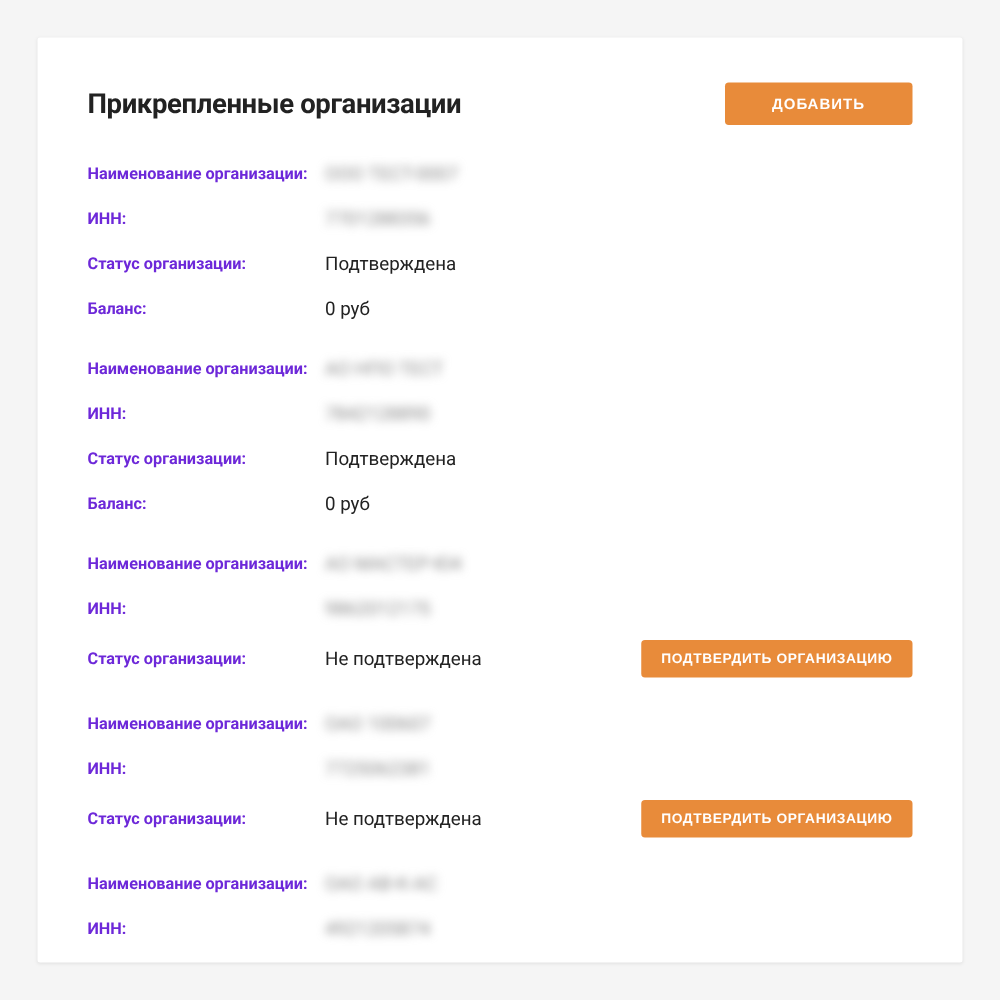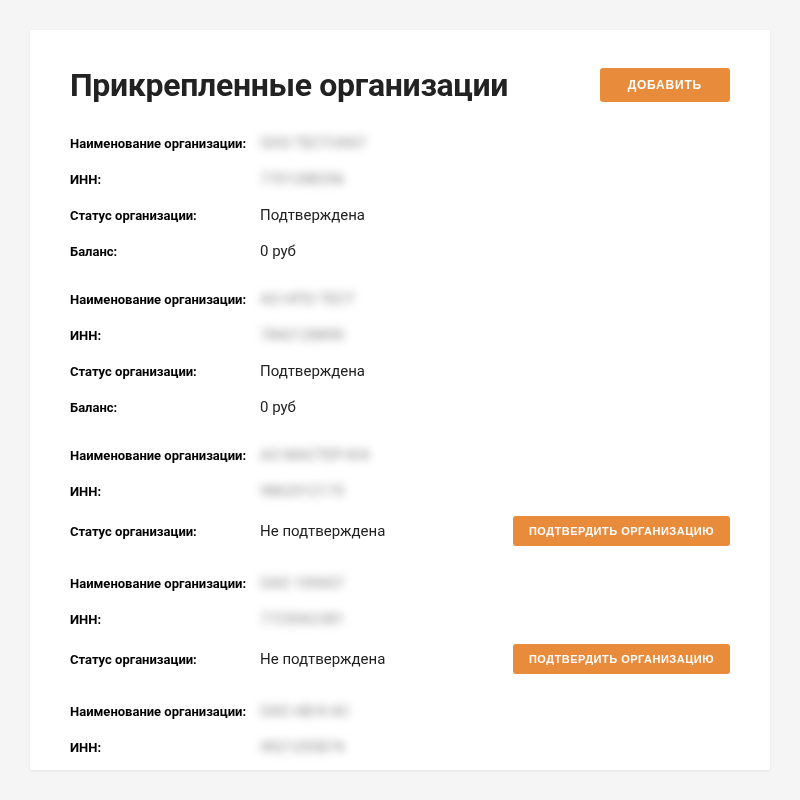--- a/index.html
+++ b/index.html
@@ -23,30 +23,30 @@
       height: 100%;
       overflow: hidden;
     }
     .header-row {
       display: flex;
       justify-content: space-between;
       align-items: center;
       margin-bottom: 28px;
     }
     .page-title {
-      font-size: 32px;
+      font-size: 22px;
       font-weight: 700;
       color: #222;
       letter-spacing: -0.3px;
     }
     .btn {
       background: #e88b3a;
       color: #ffffff;
       border: none;
-      padding: 10px 28px;
+      padding: 10px 38px;
       font-size: 12px;
       font-weight: 700;
       letter-spacing: 0.8px;
       border-radius: 3px;
       cursor: pointer;
       text-transform: uppercase;
       white-space: nowrap;
     }
     .btn-confirm {
       padding: 9px 16px;
@@ -59,21 +59,21 @@
     .field-row {
       display: flex;
       align-items: center;
       margin-bottom: 14px;
       min-height: 22px;
     }
     .field-label {
       flex: 0 0 190px;
       font-size: 13px;
       font-weight: 700;
-      color: #000000;
+      color: #6d28d9;
     }
     .field-value {
       font-size: 15px;
       font-weight: 400;
       color: #222;
       flex: 0 0 150px;
     }
     .field-value.blurred {
       filter: blur(4px);
       color: #888;

